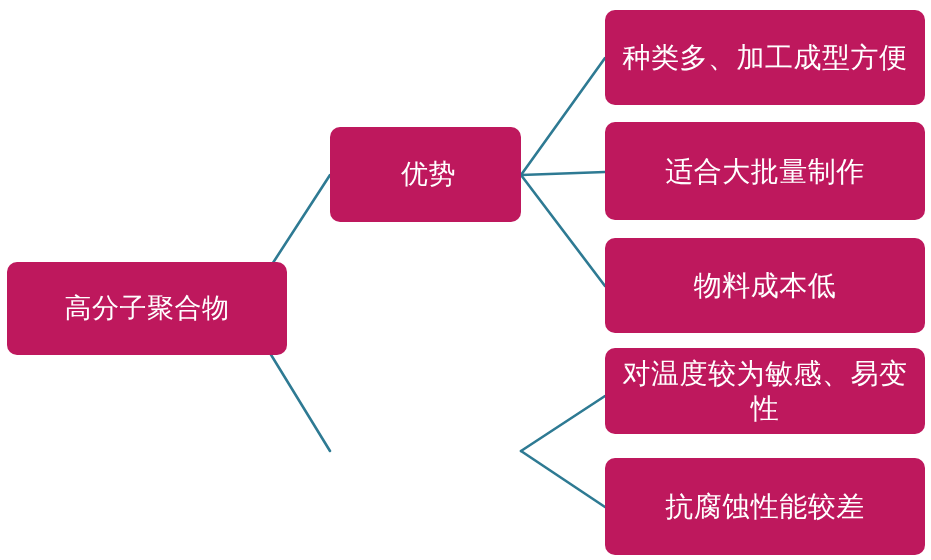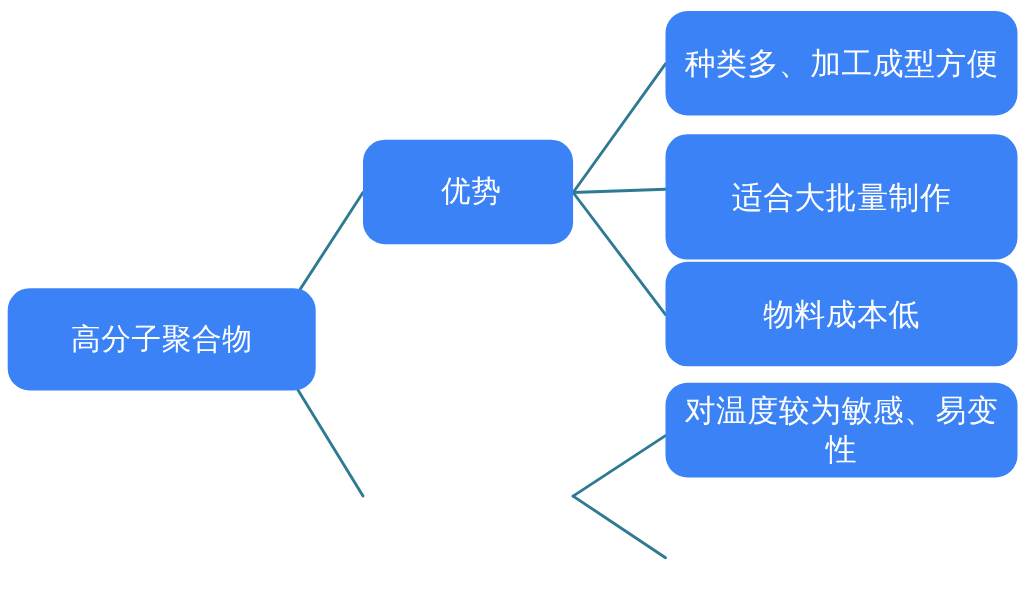--- a/index.html
+++ b/index.html
@@ -21,30 +21,31 @@
     position: absolute;
     left: 0;
     top: 0;
     width: 931px;
     height: 560px;
     pointer-events: none;
   }
   .node {
     position: absolute;
     box-sizing: border-box;
-    background: #3b82f6;
-    border-radius: 20px;
+    background: #be185d;
+    border-radius: 10px;
     color: #ffffff;
     display: flex;
     align-items: center;
     justify-content: center;
     text-align: center;
     line-height: 1.25;
     padding: 2px 6px;
     letter-spacing: 0.5px;
+    font-family: Liberation Serif, serif;
   }
   .node-root {
     left: 7px;
     top: 262px;
     width: 280px;
     height: 93px;
     font-size: 27px;
   }
   .node-branch {
     left: 330px;
@@ -53,21 +54,21 @@
     font-size: 27px;
   }
   .node-branch-advantages { top: 127px; padding-left: 12px; }
   .node-branch-disadvantages { top: 403px; }
   .node-leaf {
     left: 605px;
     width: 320px;
     font-size: 28px;
   }
   .leaf-0 { top: 10px;  height: 95px; }
-  .leaf-1 { top: 122px; height: 114px; }
+  .leaf-1 { top: 122px; height: 98px; }
   .leaf-2 { top: 238px; height: 95px; }
   .leaf-3 { top: 348px; height: 86px; }
   .leaf-4 { top: 458px; height: 97px; }
 </style>
 </head>
 <body>
 
 <div id="diagram-canvas">
 
   <svg id="connector-layer" viewBox="0 0 931 560" width="931" height="560" xmlns="http://www.w3.org/2000/svg">
@@ -90,14 +91,15 @@
 
 
   <div class="node node-leaf leaf-0">种类多、加工成型方便</div>
 
   <div class="node node-leaf leaf-1">适合大批量制作</div>
 
   <div class="node node-leaf leaf-2">物料成本低</div>
 
   <div class="node node-leaf leaf-3">对温度较为敏感、易变性</div>
 
+  <div class="node node-leaf leaf-4">抗腐蚀性能较差</div>
 
 </div>
 
 </body></html>

